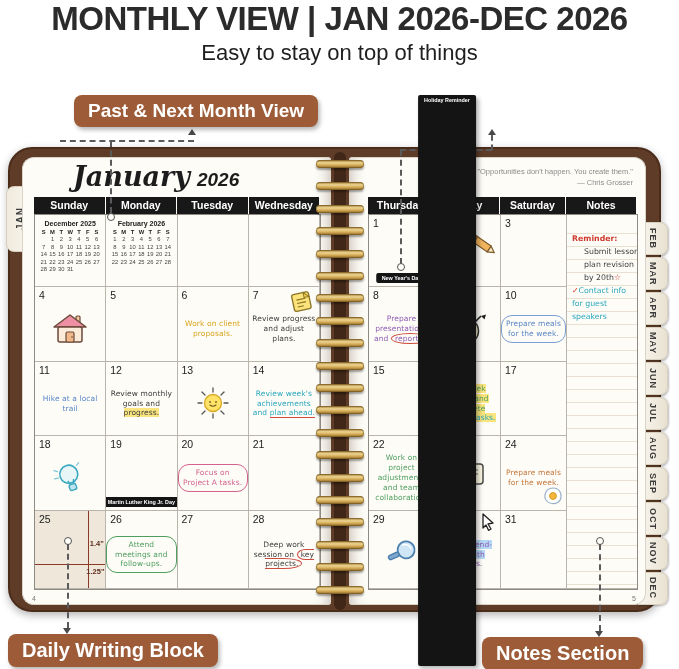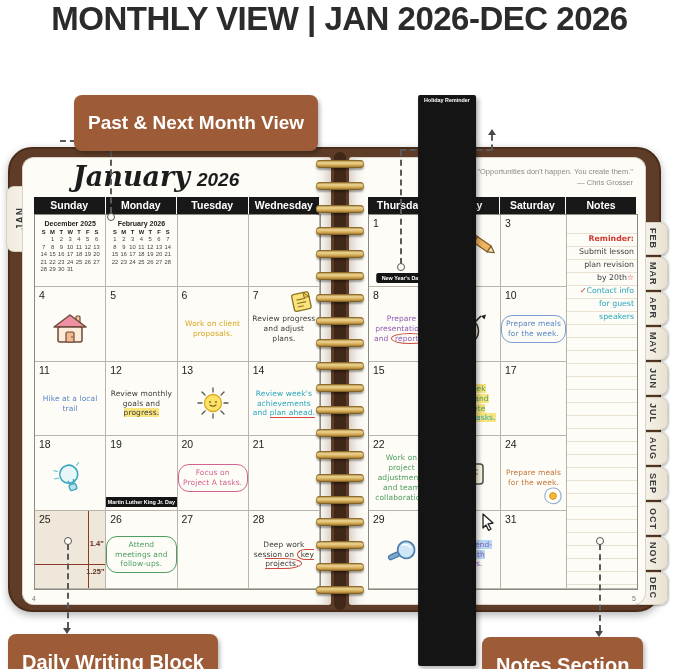--- a/index.html
+++ b/index.html
@@ -4,21 +4,21 @@
 <style>
   html,body{margin:0;padding:0;background:#ffffff;}
   body{width:679px;height:669px;position:relative;overflow:hidden;font-family:"Liberation Sans",sans-serif;}
   .stage{position:absolute;inset:0;}
 
   
   .title{position:absolute;top:0px;left:0;width:679px;text-align:center;font-size:33px;font-weight:800;letter-spacing:-0.5px;color:#2b2b2b;margin:0;}
   .subtitle{position:absolute;top:40px;left:0;width:679px;text-align:center;font-size:22px;font-weight:400;color:#1f1f1f;margin:0;}
 
   
-  .badge{position:absolute;background:#9d5c37;color:#fff;font-weight:bold;border-radius:8px;padding:17px 14px;font-size:19px;box-shadow:2px 3px 4px rgba(0,0,0,0.28);white-space:nowrap;z-index:11;}
+  .badge{position:absolute;background:#9d5c37;color:#fff;font-weight:bold;border-radius:8px;padding:5px 14px;font-size:19px;box-shadow:2px 3px 4px rgba(0,0,0,0.28);white-space:nowrap;z-index:11;}
   .badge.past{left:74px;top:95px;}
   .badge.holiday{left:447px;top:95px;}
   .badge.daily{left:8px;top:634px;font-size:20px;}
   .badge.notes-b{left:482px;top:637px;font-size:20px;}
 
   
   .cover{position:absolute;left:8px;top:147px;width:653px;height:465px;background:#5e3c28;border:2px solid #4a2c1a;border-radius:24px;box-sizing:border-box;box-shadow:0 3px 8px rgba(0,0,0,0.3);z-index:1;}
   .page{position:absolute;top:157px;height:448px;background:#fdfcf7;z-index:3;box-sizing:border-box;}
   .page-left{left:22px;width:309px;border-radius:12px 3px 3px 12px;border:1px solid #d9d4c8;border-right:none;box-shadow:inset -14px 0 14px -12px rgba(90,60,35,0.35);}
   .page-right{left:349px;width:297px;border-radius:3px 12px 12px 3px;border:1px solid #d9d4c8;border-left:none;box-shadow:inset 14px 0 14px -12px rgba(90,60,35,0.35);}
@@ -78,21 +78,21 @@
   .mini-grid .mini-dow{font-weight:bold;color:#222;}
 
   
   .cell.measure{background:#efe7da;}
   .m-vline{position:absolute;left:76%;top:0;bottom:0;border-left:1.2px solid #8a3a26;}
   .m-hline{position:absolute;top:69%;left:0;right:0;border-top:1.2px solid #8a3a26;}
   .m-w{position:absolute;left:78%;top:36%;font-size:7.5px;font-weight:bold;color:#5e2d1c;}
   .m-h{position:absolute;left:73%;top:73%;font-size:7.5px;font-weight:bold;color:#5e2d1c;}
 
   
-  .notes-cell{grid-column:4;grid-row:1/6;border-right:none;justify-content:flex-start;align-items:flex-end;padding:17px 3px 4px 5px;background-image:repeating-linear-gradient(180deg,transparent 0 12px,#e8e1d2 12px 13px);background-position:0 6px;}
+  .notes-cell{grid-column:4;grid-row:1/6;border-right:none;justify-content:flex-start;align-items:flex-start;padding:17px 3px 4px 5px;background-image:repeating-linear-gradient(180deg,transparent 0 12px,#e8e1d2 12px 13px);background-position:0 6px;}
   .note-line{font-family:"DejaVu Sans",sans-serif;font-size:7.8px;line-height:13px;white-space:nowrap;}
   .n-red{color:#d03a2e;font-weight:bold;}
   .n-dark{color:#3f3f3f;margin-left:12px;}
   .n-teal{color:#2aa7bd;}
 
   .pagenum{position:absolute;bottom:2px;font-size:7px;color:#777;}
   .pagenum.pl{left:9px;} .pagenum.pr{right:9px;}
 
   
   .overlay{position:absolute;inset:0;z-index:10;pointer-events:none;}
@@ -101,20 +101,21 @@
   .dot{position:absolute;width:6px;height:6px;border:1.4px solid #555;border-radius:50%;background:#fffef9;}
   .arr-up{position:absolute;width:0;height:0;border-left:4px solid transparent;border-right:4px solid transparent;border-bottom:6px solid #4a4a4a;}
   .arr-dn{position:absolute;width:0;height:0;border-left:4px solid transparent;border-right:4px solid transparent;border-top:6px solid #4a4a4a;}
 </style>
 </head>
 <body>
 
 <div class="stage">
 
   <h1 class="title">MONTHLY VIEW | JAN 2026-DEC 2026</h1>
+  <h2 class="subtitle">Easy to stay on top of things</h2>
 
   <div class="badge past">Past &amp; Next Month View</div>
   <div class="badge holiday">Holiday Reminder</div>
   <div class="badge daily">Daily Writing Block</div>
   <div class="badge notes-b">Notes Section</div>
 
   <div class="cover"></div>
 
   <div class="tab-jan">
     <span>JAN</span>

